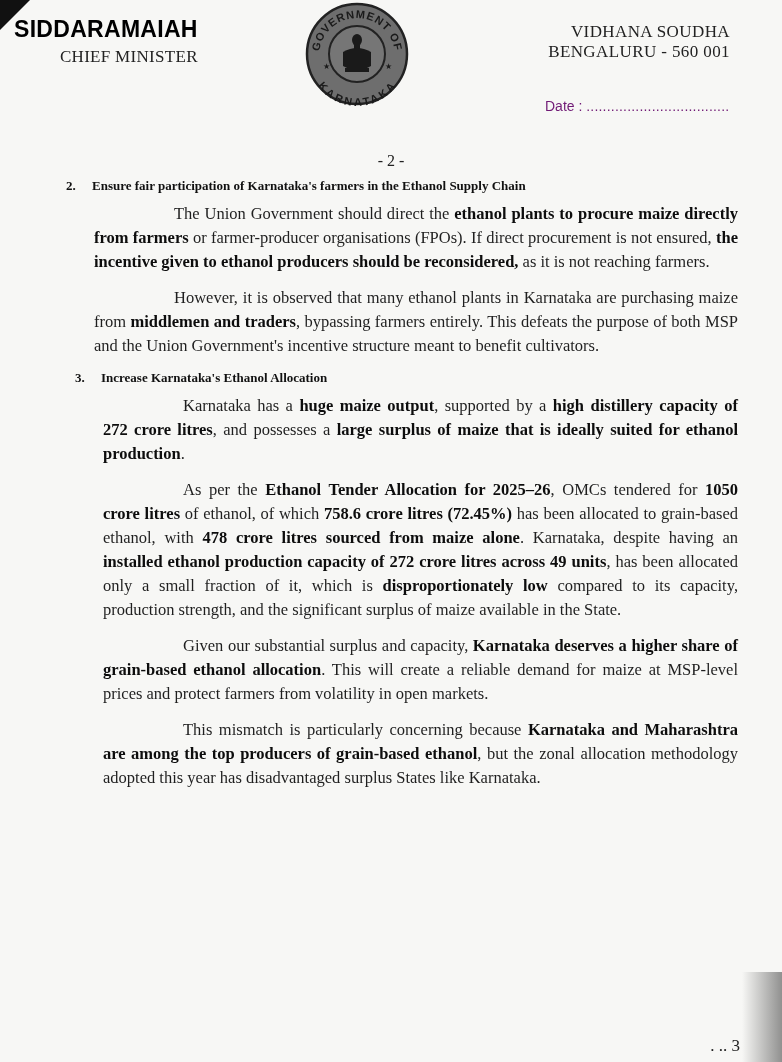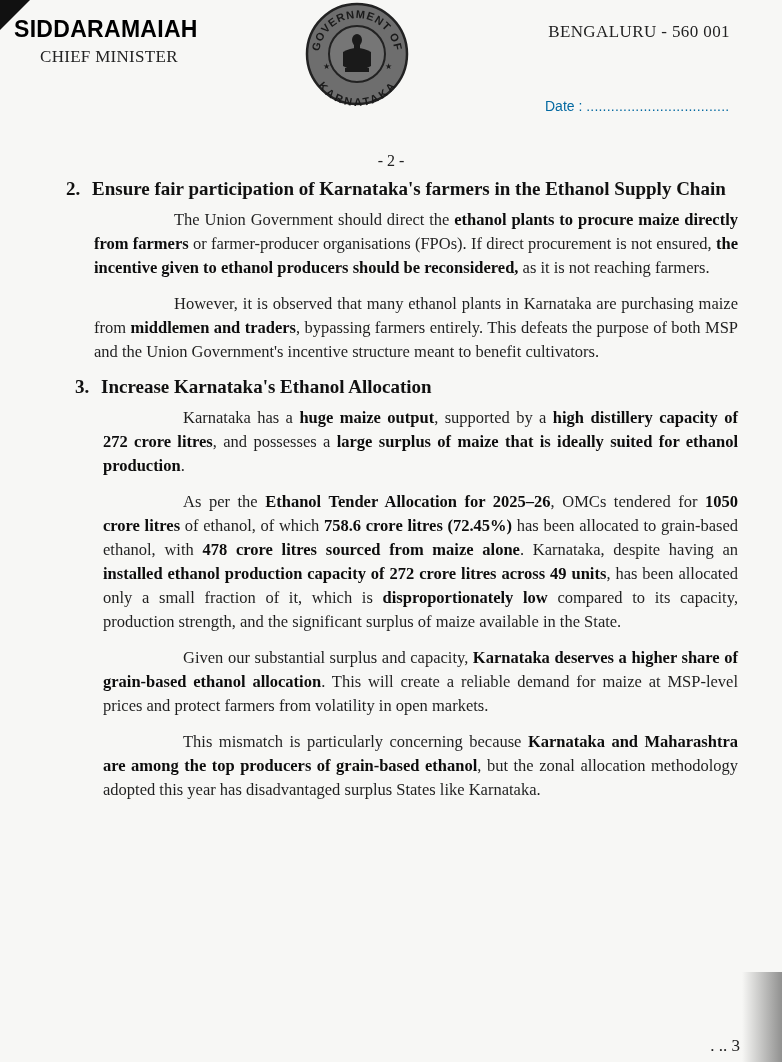--- a/index.html
+++ b/index.html
@@ -16,42 +16,42 @@
     position: absolute; right: 0; bottom: 0; width: 40px; height: 90px;
     background: linear-gradient(to right, rgba(0,0,0,0), rgba(60,60,60,0.55));
   }
   .hdr-left { position: absolute; left: 14px; top: 16px; }
   .hdr-name {
     font-family: "Liberation Sans", sans-serif; font-weight: bold;
     font-size: 23px; letter-spacing: 0.3px; color: #000000;
   }
   .hdr-title {
     font-family: "Liberation Serif", serif; font-size: 17px; color: #222;
-    margin-left: 26px; margin-top: 4px; letter-spacing: 0.3px;
+    margin-left: 26px; margin-top: 4px; letter-spacing: 0.3px; text-align: right;
   }
   .emblem {
     position: absolute; left: 305px; top: 2px; width: 104px; height: 104px;
   }
   .hdr-right {
     position: absolute; right: 52px; top: 22px; text-align: right;
     font-family: "Liberation Serif", serif; font-size: 17px; color: #222;
     line-height: 20px; letter-spacing: 0.4px;
   }
   .date-row {
     position: absolute; left: 545px; top: 98px;
-    font-family: "Liberation Sans", sans-serif; font-size: 14px; color: #0369a1;
+    font-family: "Liberation Sans", sans-serif; font-size: 14px; color: #701a75;
   }
   .date-dots { letter-spacing: 0.2px; }
   .page-num {
     position: absolute; left: 0; right: 0; top: 152px; text-align: center;
     font-size: 16px; color: #222;
   }
   .content { position: absolute; left: 66px; width: 672px; top: 178px; }
   h2 {
-    font-size: 19px; font-weight: bold; margin: 0 0 8px 0; color: #111;
+    font-size: 13px; font-weight: bold; margin: 0 0 8px 0; color: #111;
     font-family: "Liberation Serif", serif;
   }
   h2 .num { display: inline-block; width: 26px; }
   p {
     margin: 0 0 12px 0; font-size: 16.5px; line-height: 24px;
     text-align: justify; text-indent: 80px; margin-left: 28px; color: #1f1f1f;
   }
   p b { font-weight: bold; color: #0d0d0d; }
   .sec3 { margin-top: 2px; margin-left: 9px; }
   .continuation {
@@ -85,20 +85,21 @@
     <ellipse cx="52" cy="38" rx="5" ry="6"></ellipse>
     <rect x="49" y="42" width="6" height="6"></rect>
     <path d="M38 50 Q52 42 66 50 L66 64 Q52 72 38 64 Z"></path>
     <rect x="40" y="66" width="24" height="4"></rect>
   </g>
   <text x="18" y="67" font-size="8" fill="#1a1a1a">★</text>
   <text x="80" y="67" font-size="8" fill="#1a1a1a">★</text>
 </svg>
 
 <div class="hdr-right">
+  <div>VIDHANA SOUDHA</div>
   <div>BENGALURU - 560 001</div>
 </div>
 
 <div class="date-row">
   <span>Date :</span>
   <span class="date-dots">...................................</span>
 </div>
 
 <div class="page-num">- 2 -</div>
 

